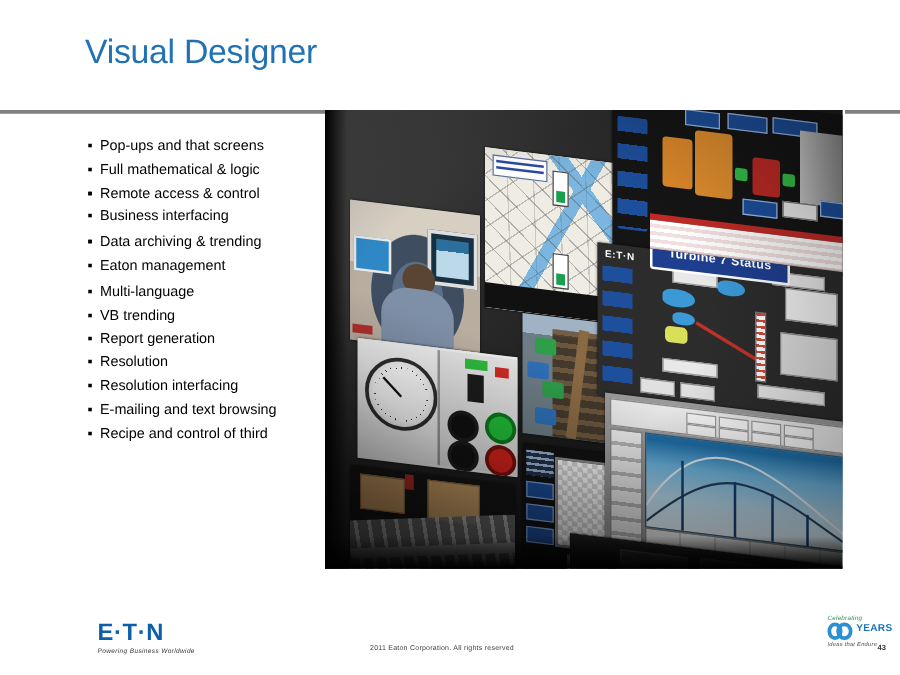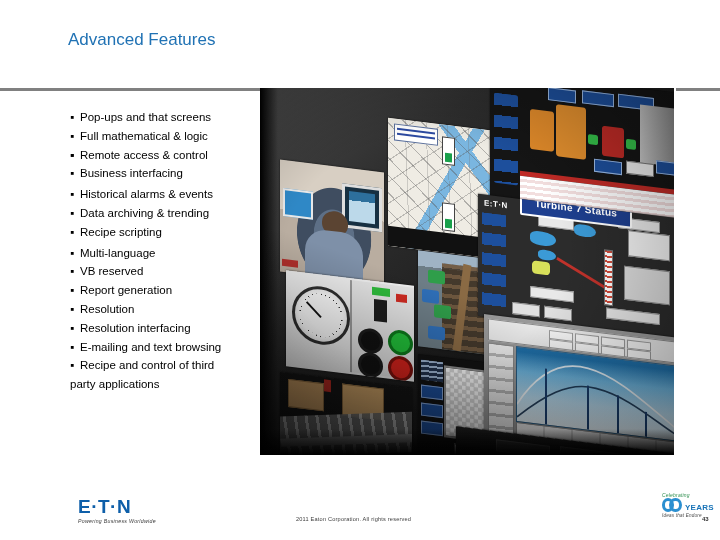--- a/index.html
+++ b/index.html
@@ -609,21 +609,21 @@
   }
   .cent-top {
     font-size: 5px;
     color: #2f8f4f;
     letter-spacing: .2px;
     white-space: nowrap;
     font-style: italic;
   }
   .cent-mid {
     display: flex;
-    align-items: flex-end;
+    align-items: flex-start;
     gap: 2px;
     margin-top: 0px;
   }
   .cent-ring {
     width: 14px; height: 14px; border-radius: 50%;
     border: 3px solid #2b8fd0;
     box-sizing: border-box;
   }
   .cent-ring2 {
     width: 14px; height: 14px; border-radius: 50%;
@@ -651,21 +651,21 @@
     color: #333333;
     font-weight: bold;
   }
 </style>
 </head>
 <body>
 
 <div class="slide">
 
   <div class="title-block">
-    <div class="slide-subtitle">Advanced Features</div>
+    <div class="slide-title">Visual Designer</div>
   </div>
   <div class="header-rule"></div>
   <div class="header-rule-right"></div>
 
   <div class="bullets">
     <div class="bullet">
       <span class="marker">▪</span>
       <span>Pop-ups and that screens</span>
     </div>
     <div class="bullet">
@@ -678,37 +678,36 @@
     <div class="bullet">
       <span class="marker">▪</span>
       <span>Remote access &amp; control</span>
     </div>
     <div class="bullet">
       <span class="marker">▪</span>
       <span>Business interfacing</span>
     </div>
     <div class="bullet gap-a">
       <span class="marker">▪</span>
-      <span>Historical alarms &amp; events</span>
     </div>
     <div class="bullet">
       <span class="marker">▪</span>
       <span>Data archiving &amp; trending</span>
     </div>
     <div class="bullet">
       <span class="marker">▪</span>
-      <span>Recipe scripting</span>
+      <span>Eaton management</span>
     </div>
     <div class="bullet gap-b">
       <span class="marker">▪</span>
       <span>Multi-language</span>
     </div>
     <div class="bullet">
       <span class="marker">▪</span>
-      <span>VB reserved</span>
+      <span>VB trending</span>
     </div>
     <div class="bullet">
       <span class="marker">▪</span>
       <span>Report generation</span>
     </div>
     <div class="bullet">
       <span class="marker">▪</span>
       <span>Resolution</span>
     </div>
     <div class="bullet">
@@ -716,21 +715,20 @@
       <span>Resolution interfacing</span>
     </div>
     <div class="bullet">
       <span class="marker">▪</span>
       <span>E-mailing and text browsing</span>
     </div>
     <div class="bullet">
       <span class="marker">▪</span>
       <span>Recipe and control of third</span>
     </div>
-    <div class="bullet-cont">party applications</div>
   </div>
 
   <div class="collage">
     <div class="collage-bg"></div>
 
     <div class="tile t-operator">
       <div class="mon-a"></div>
       <div class="mon-b"></div>
       <div class="head"></div>
       <div class="body"></div>

